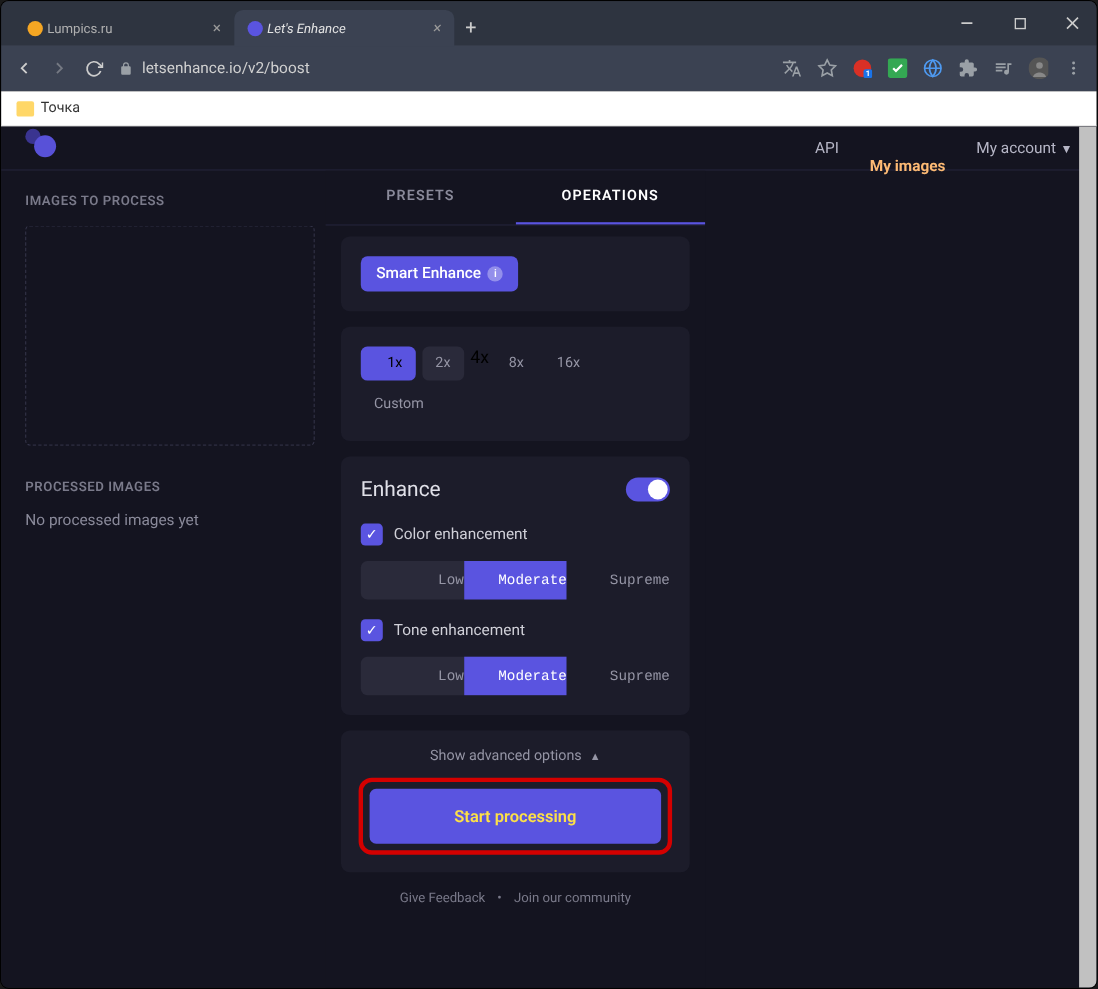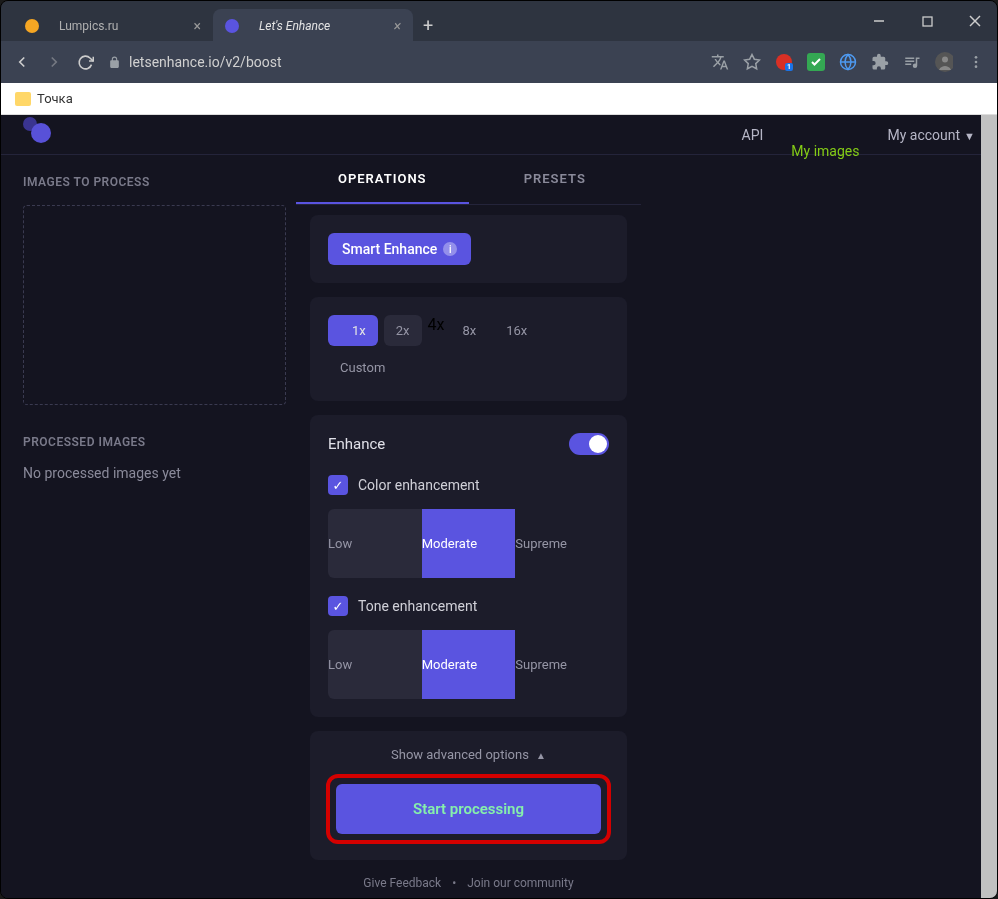--- a/index.html
+++ b/index.html
@@ -2,21 +2,21 @@
 <html><head>
 <meta charset="utf-8">
 <style>
 * { box-sizing: border-box; margin: 0; padding: 0; font-family: -apple-system, BlinkMacSystemFont, "Segoe UI", Roboto, sans-serif; }
 body { background: #1a1a1a; width: 998px; height: 899px; overflow: hidden; }
 
 
 .browser-window { background: #202124; width: 100%; height: 100%; border: 1px solid #000; border-radius: 8px; overflow: hidden; display: flex; flex-direction: column; }
 .title-bar { background: #2e3440; height: 40px; display: flex; align-items: center; justify-content: flex-end; padding: 0 8px; position: relative; }
 .tabs-area { position: absolute; left: 12px; top: 8px; display: flex; gap: 0; }
-.tab { display: flex; align-items: center; gap: 20px; padding: 8px 12px; border-radius: 8px 8px 0 0; font-size: 12px; color: #b0b0b0; min-width: 200px; position: relative; }
+.tab { display: flex; align-items: center; gap: 4px; padding: 8px 12px; border-radius: 8px 8px 0 0; font-size: 12px; color: #b0b0b0; min-width: 200px; position: relative; }
 .tab.active { background: #3b4252; color: #e5e5e5; font-style: italic; }
 .tab .icon-circle { width: 14px; height: 14px; border-radius: 50%; }
 .tab .close { margin-left: auto; color: #999; cursor: pointer; font-size: 14px; }
 .newtab { color: #ccc; padding: 6px 10px; font-size: 18px; cursor: pointer; }
 .win-controls { display: flex; gap: 20px; color: #d0d0d0; }
 .win-btn { width: 28px; height: 28px; display: flex; align-items: center; justify-content: center; cursor: pointer; }
 
 .addr-bar { background: #3b4252; height: 42px; display: flex; align-items: center; padding: 0 12px; gap: 14px; }
 .addr-bar .nav-btn { color: #c7c7c7; cursor: pointer; display:flex; align-items:center; }
 .addr-field { flex: 1; display: flex; align-items: center; gap: 8px; color: #d0d0d0; font-size: 14px; }
@@ -28,21 +28,21 @@
 .bm-folder { width: 16px; height: 14px; background: #ffd768; border-radius: 2px; }
 
 
 .app { flex: 1; background: #141420; display: flex; flex-direction: column; overflow: hidden; position: relative; }
 .app-top { height: 40px; display: flex; padding: 0 22px; border-bottom: 1px solid #24243a; }
 .logo { width: 28px; height: 28px; position: relative; }
 .logo .b1 { width: 20px; height: 20px; background: #5851d8; border-radius: 50%; position: absolute; right: 0; bottom: 0; }
 .logo .b2 { width: 14px; height: 14px; background: #3a3490; border-radius: 50%; position: absolute; left: 0; top: 2px; }
 .top-nav { margin-left: auto; display: flex; gap: 28px; align-items: center; font-size: 14px; }
 .top-nav a { color: #b6b6c6; cursor: pointer; }
-.top-nav a.strong { color: #84cc16; font-weight: 400; margin-top: 33px; }
+.top-nav a.strong { color: #fdba74; font-weight: 700; margin-top: 33px; }
 .top-nav .chev { font-size: 11px; margin-left: 4px; }
 
 .app-body { flex: 1; display: flex; overflow: hidden; }
 .left-col { width: 295px; padding: 20px 10px 20px 22px; color: #8a8a9a; font-size: 13px; }
 .left-col h4 { color: #7a7a8a; font-weight: 600; letter-spacing: 0.5px; margin-bottom: 16px; font-size: 12px; }
 .dropzone { border: 1px dashed #3a3a50; height: 200px; border-radius: 4px; margin-bottom: 30px; }
 .noproc { color: #8a8a9a; font-size: 14px; margin-top: 4px; }
 
 .center-col { flex: 0 0 345px; background: #141420; display: flex; flex-direction: column; }
 .tab-row { display: flex; border-bottom: 1px solid #24243a; }
@@ -55,39 +55,39 @@
 .panel-scroll::-webkit-scrollbar-thumb { background: #45455a; border-radius: 2px; }
 
 .card { background: #1c1c2a; margin: 0 14px 14px 14px; border-radius: 8px; padding: 18px; }
 .chip { display: inline-flex; align-items: center; gap: 6px; background: #5a54e0; color: #fff; padding: 8px 14px; border-radius: 6px; font-size: 14px; font-weight: 500; }
 .chip .info { width: 14px; height: 14px; border-radius: 50%; background: rgba(255,255,255,0.35); font-size: 10px; display:flex;align-items:center;justify-content:center; }
 .section-title { color: #d0d0d8; font-size: 14px; margin-bottom: 16px; display: flex; align-items: center; gap: 6px; }
 .section-title .info { width: 12px; height: 12px; border-radius: 50%; background: #45455a; }
 .opt-row { display: flex; gap: 6px; flex-wrap: wrap; }
 .opt { padding: 8px 12px; border-radius: 6px; background: #2a2a3a; color: #9595a5; font-size: 13px; cursor: pointer; }
 .opt.plain { background: transparent; }
-.opt.active { background: #5a54e0; color: #e5e5e5; padding-left: 24px; }
+.opt.active { background: #5a54e0; color: #000000; padding-left: 24px; }
 .enh-head { display: flex; align-items: center; justify-content: space-between; margin-bottom: 20px; }
-.enh-head .lbl { color: #e0e0e8; font-size: 15px; display:flex;align-items:flex-start;gap:6px; }
+.enh-head .lbl { color: #e0e0e8; font-size: 19px; display:flex;align-items:flex-start;gap:6px; }
 .toggle { width: 40px; height: 22px; background: #5a54e0; border-radius: 11px; position: relative; cursor: pointer; }
 .toggle .knob { width: 18px; height: 18px; background: #fff; border-radius: 50%; position: absolute; right: 2px; top: 2px; }
 .check-row { display: flex; align-items: center; gap: 10px; margin-bottom: 14px; }
 .checkbox { width: 20px; height: 20px; background: #5a54e0; border-radius: 4px; display: flex; align-items: center; justify-content: center; color: #fff; font-size: 13px; }
 .check-label { color: #d0d0d8; font-size: 14px; display:flex;align-items:center;gap:6px; }
 .level-row { display: flex; gap: 0; margin-bottom: 18px; }
-.level { flex: 1; text-align: left; padding: 27px 0; background: #2a2a3a; color: #9595a5; font-size: 13px; cursor: pointer; }
+.level { flex: 1; text-align: right; padding: 10px 0; background: #2a2a3a; color: #9595a5; font-size: 13px; cursor: pointer; font-family: Liberation Mono, monospace; }
 .level:first-child { border-radius: 6px 0 0 6px; }
 .level:last-child { border-radius: 0 6px 6px 0; background: transparent; }
 .level.active { background: #5a54e0; color: #fff; }
 
 .bottom-card { background: #1c1c2a; margin: 0 14px; border-radius: 8px; padding: 16px; }
 .adv-link { text-align: center; color: #9595a5; font-size: 13px; margin-bottom: 12px; cursor: pointer; }
 .adv-link .chev { font-size: 10px; margin-left: 4px; }
 .highlight-box { border: 4px solid #d40000; border-radius: 12px; padding: 6px; }
-.start-btn { width: 100%; background: #5a54e0; color: #86efac; padding: 16px 0; border-radius: 6px; text-align: center; font-size: 15px; font-weight: 600; cursor: pointer; }
+.start-btn { width: 100%; background: #5a54e0; color: #fde047; padding: 16px 0; border-radius: 6px; text-align: center; font-size: 15px; font-weight: 600; cursor: pointer; }
 
 .footer-links { text-align: center; padding: 16px 0; font-size: 12px; color: #7a7a8a; }
 .footer-links span { cursor: pointer; }
 .footer-links .dot { margin: 0 8px; }
 
 .browser-scrollbar { position: absolute; right: 0; top: 0; bottom: 0; width: 16px; background: #f1f1f1; }
 .browser-thumb { width: 100%; background: #c1c1c1; height: 100%; }
 svg { display: block; }
 </style>
 </head>
@@ -237,22 +237,22 @@
     <div class="app-body">
       <div class="left-col">
         <h4>IMAGES TO PROCESS</h4>
         <div class="dropzone"></div>
         <h4>PROCESSED IMAGES</h4>
         <div class="noproc">No processed images yet</div>
       </div>
 
       <div class="center-col">
         <div class="tab-row">
+          <div class="ptab">PRESETS</div>
           <div class="ptab active">OPERATIONS</div>
-          <div class="ptab">PRESETS</div>
         </div>
 
         <div class="panel-scroll">
           <div class="card">
             <span class="chip">
               <span>Smart Enhance</span>
               <span class="info">i</span>
             </span>
           </div>
 

